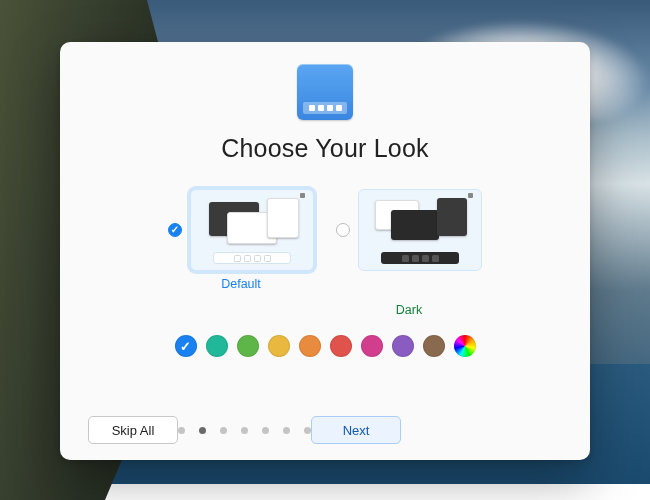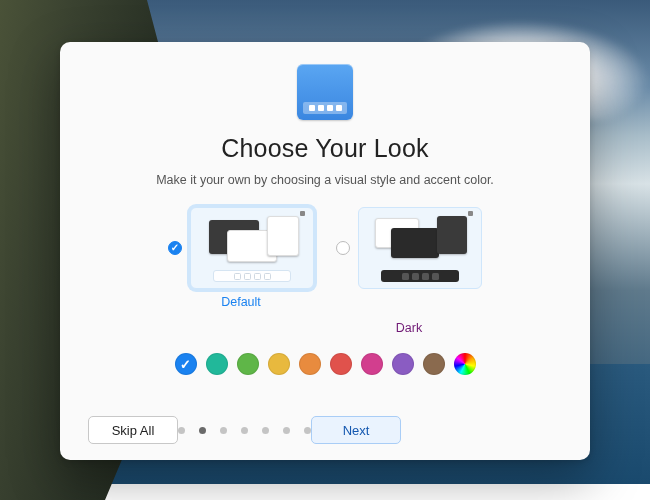--- a/index.html
+++ b/index.html
@@ -90,21 +90,21 @@
   .thumb .mini-dock {
     height: 12px; margin: 0 14px 0 14px;
     border-radius: 3px; display: flex; gap: 3px; align-items: center; justify-content: center; padding: 0 4px;
   }
   .thumb.default .mini-dock { background: rgba(255,255,255,0.9); border: 1px solid #d5e4f2; }
   .thumb.dark .mini-dock { background: #2a2a2a; }
   .thumb .mini-dock span { width: 7px; height: 7px; border-radius: 1.5px; }
   .thumb.default .mini-dock span { background: #fff; border: 1px solid #cfd8e2; }
   .thumb.dark .mini-dock span { background: #555; }
   .theme-label { font-size: 12.5px; color: #1a82f0; margin-top: 6px; }
-  .theme:not(.selected) .theme-label { color: #701a75; margin-top: 32px; }
+  .theme:not(.selected) .theme-label { color: #15803d; margin-top: 32px; }
 
   .accents {
     display: flex; gap: 9px; margin-top: 18px;
   }
   .swatch {
     width: 22px; height: 22px; border-radius: 50%; cursor: pointer; position: relative;
     box-shadow: inset 0 0 0 1px rgba(0,0,0,0.08);
   }
   .swatch.selected::after {
     content: "✓"; color: #fff; font-size: 13px; font-weight: bold;
@@ -144,21 +144,20 @@
       <div class="dock">
           <span></span>
           <span></span>
           <span></span>
           <span></span>
         </div>
     </div>
 
     <h1 class="title">Choose Your Look</h1>
     <div class="subtitle">
-      <div>Make it your own by choosing a visual style and accent color.</div>
     </div>
 
     <div class="themes">
       <div class="theme selected">
         <div class="theme-row">
           <div class="radio checked"></div>
           <div class="thumb default">
             <span class="menubar"></span>
             <div class="wins">
               <div class="win w1"></div>

